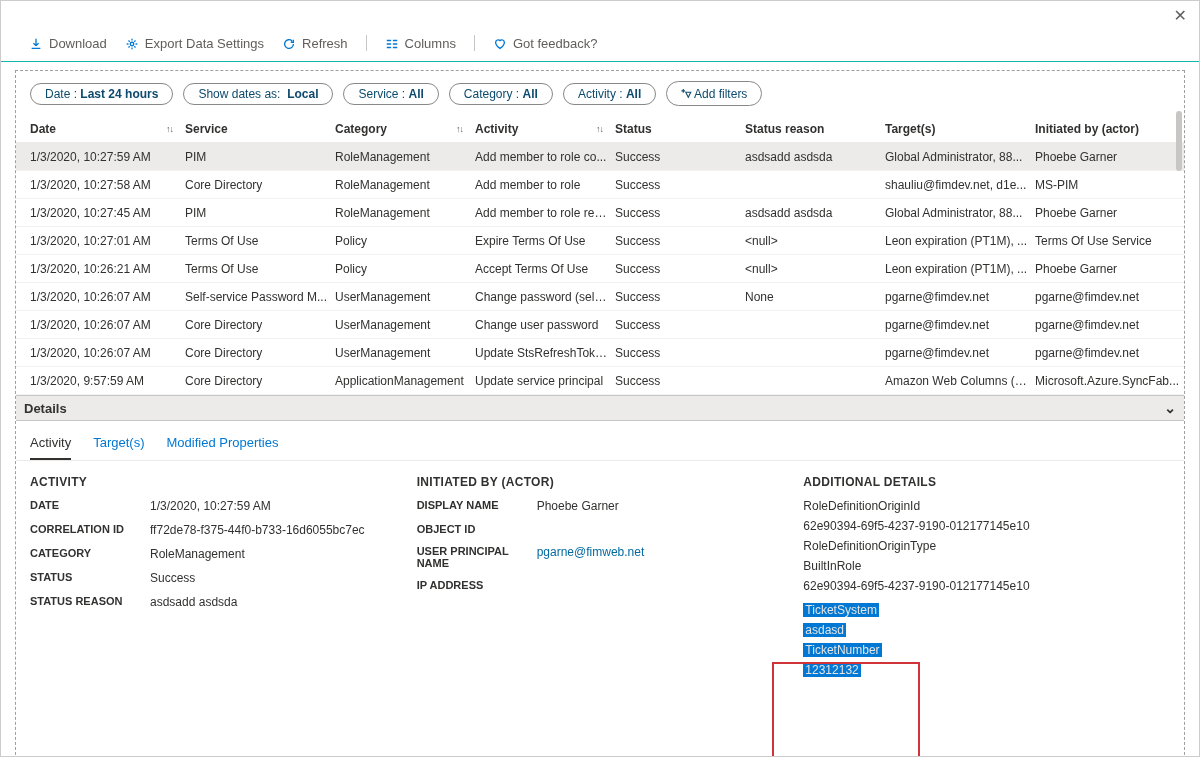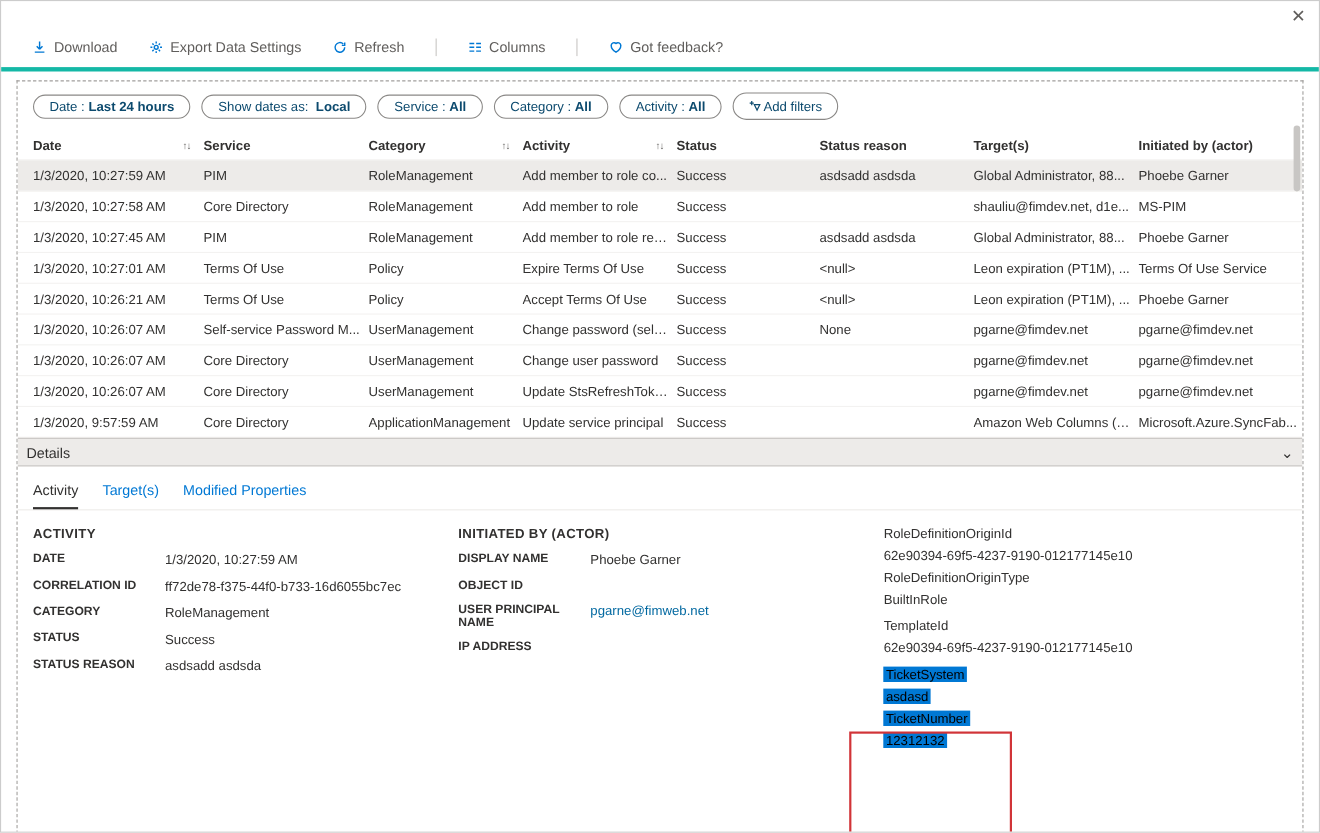--- a/index.html
+++ b/index.html
@@ -1,58 +1,58 @@
 <!DOCTYPE html>
 <html><head>
 <meta charset="utf-8">
 <style>
   * { box-sizing: border-box; margin: 0; padding: 0; }
   body { font-family: "Segoe UI", Arial, sans-serif; font-size: 12px; color: #323130; background: #fff; }
   .window { width: 1200px; height: 757px; position: relative; border: 1px solid #ccc; overflow: hidden; }
   .close-row { height: 28px; display: flex; justify-content: flex-end; align-items: center; padding-right: 12px; }
   .close-x { font-size: 16px; cursor: pointer; color: #605e5c; }
 
-  .toolbar { display: flex; align-items: flex-start; gap: 28px; padding: 6px 28px 10px 28px; border-bottom: 4px solid #14b8a6; }
+  .toolbar { display: flex; align-items: flex-end; gap: 18px; padding: 6px 28px 10px 28px; border-bottom: 1px solid #14b8a6; }
   .tool-item { display: inline-flex; align-items: center; gap: 6px; color: #605e5c; cursor: pointer; font-size: 13px; }
   .tool-item svg { width: 14px; height: 14px; stroke: #0078d4; fill: none; stroke-width: 1.5; }
   .tool-sep { width: 1px; height: 16px; background: #c8c6c4; }
 
   .content-area { border: 1px dashed #a19f9d; margin: 8px 14px; position: relative; height: 700px; overflow: hidden; }
   .filters { display: flex; gap: 10px; padding: 10px 14px; align-items: center; }
   .pill { border: 1px solid #8a8886; border-radius: 14px; padding: 3px 14px; font-size: 12px; color: #0c4a6e; cursor: pointer; }
   .pill b { font-weight: 600; }
 
   .grid { width: 100%; }
   .grid-header, .grid-row { display: grid; grid-template-columns: 155px 150px 140px 140px 130px 140px 150px 155px; padding: 6px 14px; align-items: center; }
   .grid-header { font-weight: 600; border-bottom: 1px solid #edebe9; }
   .grid-header .hcell { display: flex; align-items: center; gap: 4px; justify-content: space-between; padding-right: 12px;}
   .sort-icons { font-size: 9px; color: #605e5c; letter-spacing:-1px; }
   .grid-row { border-bottom: 1px solid #f3f2f1; height: 28px; white-space: nowrap; overflow: hidden; }
   .grid-row.selected { background: #edebe9; }
   .cell { overflow: hidden; text-overflow: ellipsis; white-space: nowrap; padding-right: 6px; font-size: 12px; }
 
-  .details-bar { background: #edebe9; padding: 4px 8px; font-size: 13px; display:flex; justify-content:space-between; align-items:center; border-top:1px solid #c8c6c4; border-bottom:1px solid #c8c6c4;}
+  .details-bar { background: #edebe9; padding: 4px 8px; font-size: 13px; display:flex; justify-content:space-between; align-items:center; border-top:1px solid #c8c6c4; border-bottom:1px solid #c8c6c4;font-weight:bold;}
   .chev-down { font-size: 14px; }
 
   .tabs { display: flex; gap: 22px; padding: 14px 14px 0 14px; border-bottom: 1px solid #edebe9; }
   .tab { padding-bottom: 8px; cursor: pointer; font-size: 13px; }
   .tab.active { border-bottom: 2px solid #323130; font-weight: 400; }
   .tab.link { color: #0078d4; }
 
   .detail-body { display: flex; padding: 14px; gap: 20px; }
   .col { flex: 1; }
   .section-title { font-weight: 600; font-size: 12px; letter-spacing: 0.3px; margin-bottom: 10px; }
   .kv { display: flex; margin-bottom: 10px; font-size: 12px; }
   .kv .k { width: 120px; font-weight: 600; font-size: 11px; }
   .kv .v { flex: 1; }
   .link-blue { color: #0369a1; }
 
   .addl { font-size: 12px; }
   .addl .item { margin-bottom: 6px; }
-  .hl { background: #0078d4; color: #000000; padding: 0 2px; display:inline-block; }
+  .hl { background: #0078d4; color: #e5e5e5; padding: 0 2px; display:inline-block; }
   .red-box { border: 2px solid #d13438; position: absolute; pointer-events: none; }
 
   .scroll-thumb { position: absolute; right: 2px; width: 6px; background: #c8c6c4; border-radius: 3px; }
 </style>
 </head>
 <body>
 
 <div class="window">
   <div class="close-row">
     <span class="close-x">✕</span>
@@ -278,25 +278,25 @@
             <div class="k">USER PRINCIPAL NAME</div>
             <div class="v link-blue">pgarne@fimweb.net</div>
           </div>
         <div class="kv">
             <div class="k">IP ADDRESS</div>
             <div class="v"></div>
           </div>
       </div>
 
       <div class="col addl">
+        <div class="section-title">ADDITIONAL DETAILS</div>
         <div class="item">RoleDefinitionOriginId</div>
         <div class="item">62e90394-69f5-4237-9190-012177145e10</div>
         <div class="item" style="margin-top:0">RoleDefinitionOriginType</div>
         <div class="item">BuiltInRole</div>
-        <div class="item" style="margin-top:10px">TemplateId</div>
         <div class="item">62e90394-69f5-4237-9190-012177145e10</div>
         <div class="item" style="margin-top:10px"><span class="hl">TicketSystem</span></div>
         <div class="item"><span class="hl">asdasd</span></div>
         <div class="item" style=""><span class="hl">TicketNumber</span></div>
         <div class="item"><span class="hl">12312132</span></div>
       </div>
     </div>
 
     <div class="red-box" style="left:756px; top:591px; width:148px; height:102px;"></div>
     <div class="scroll-thumb" style="top:40px; height:60px;"></div>

